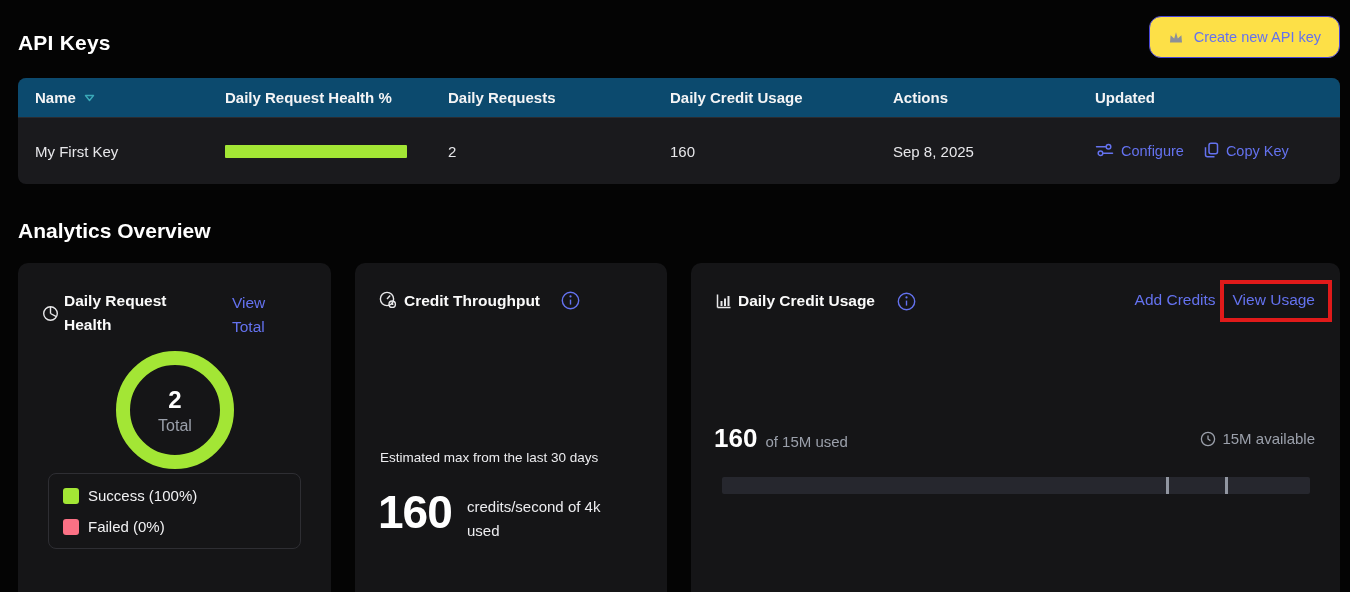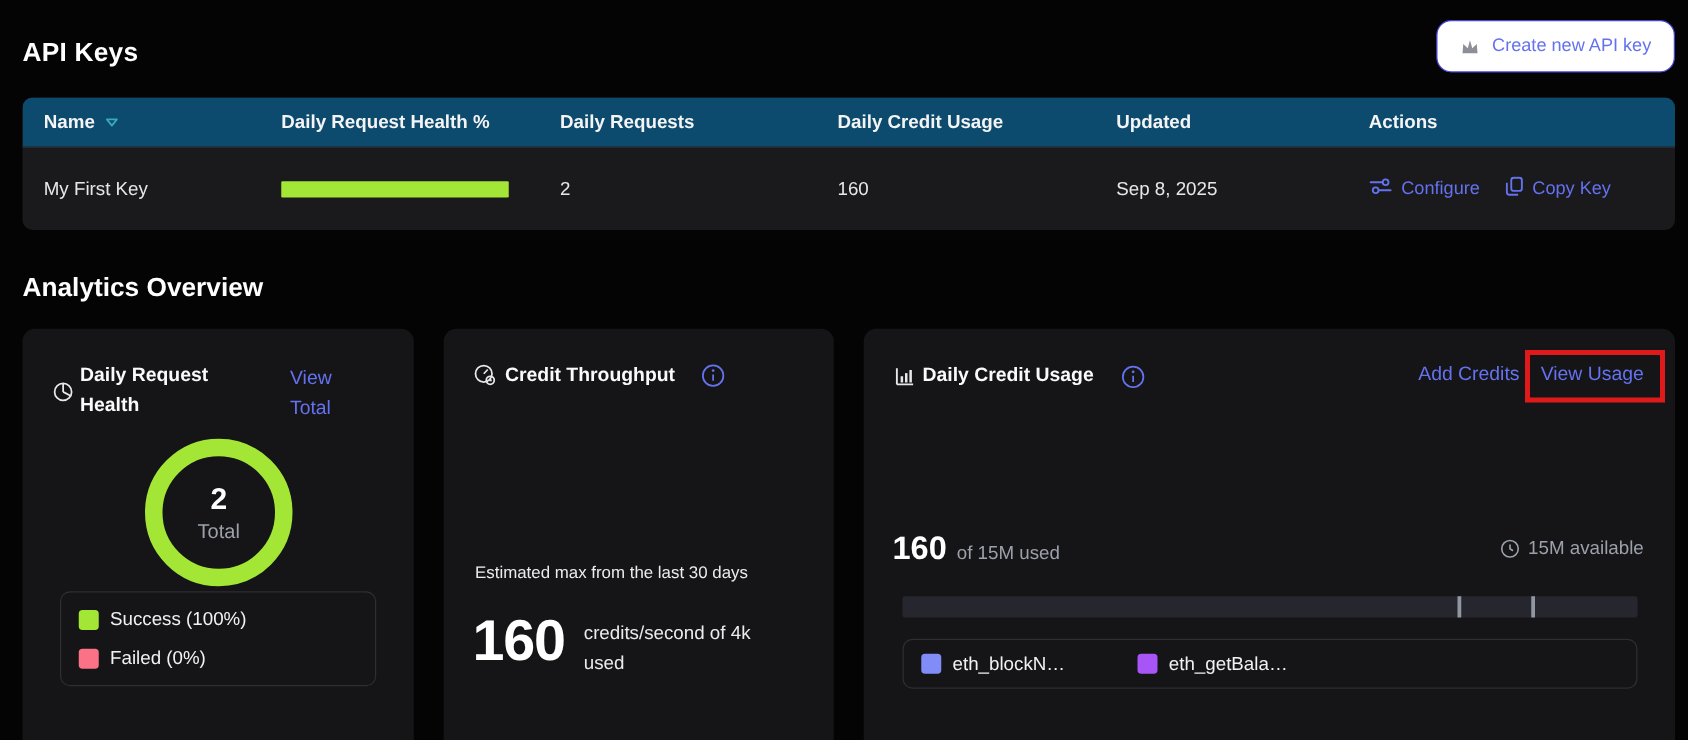--- a/index.html
+++ b/index.html
@@ -11,21 +11,21 @@
     position:relative;
     overflow:hidden;
   }
   .abs { position:absolute; }
 
   
   .page-title { left:18px; top:31px; font-size:21px; font-weight:700; letter-spacing:.2px; }
   .create-btn {
     right:10px; top:16px; height:42px; padding:0 18px;
     display:flex; align-items:center; gap:10px;
-    background:#ffffff; border:1px solid #4945d9; border-radius:12px;
+    background:#fde047; border:1px solid #4945d9; border-radius:12px;
     color:#6472ef; font-size:14.5px; font-family:inherit; cursor:pointer;
   }
   .crown { color:#8d8f98; display:flex; }
 
   
   .table {
     left:18px; top:78px; width:1322px; height:106px;
     background:#1a1a1d; border-radius:8px; overflow:hidden;
   }
   .thead, .trow {
@@ -108,22 +108,22 @@
       <span>Name</span>
       <span class="sort-ic">
         <svg width="11" height="8" viewBox="0 0 11 8">
             <path d="M1.5 1.5 L9.5 1.5 L5.5 6.5 Z" fill="none" stroke="currentColor" stroke-width="1.4" stroke-linejoin="round"></path>
           </svg>
       </span>
     </div>
     <div>Daily Request Health %</div>
     <div>Daily Requests</div>
     <div>Daily Credit Usage</div>
+    <div>Actions</div>
     <div>Updated</div>
-    <div>Actions</div>
   </div>
 
   <div class="trow">
     <div>My First Key</div>
     <div>
       <div class="health-bar" style="background: rgb(163, 230, 53);"></div>
     </div>
     <div>2</div>
     <div>160</div>
     <div>Sep 8, 2025</div>
@@ -264,25 +264,15 @@
         </svg>
     </span>
     <span>15M available</span>
   </div>
 
   <div class="abs progress">
     <span class="tick" style="left:444px;"></span>
     <span class="tick" style="left:503px;"></span>
   </div>
 
-  <div class="abs legend-box lb3">
-    <div class="legend-item">
-      <span class="swatch" style="background: rgb(129, 140, 248);"></span>
-      <span>eth_blockN…</span>
-    </div>
-    <div class="legend-item">
-      <span class="swatch" style="background: rgb(168, 85, 247);"></span>
-      <span>eth_getBala…</span>
-    </div>
-  </div>
 </section>
 
 <div class="abs annotation" style="border-color: rgb(224, 26, 26);"></div>
 
 </body></html>

